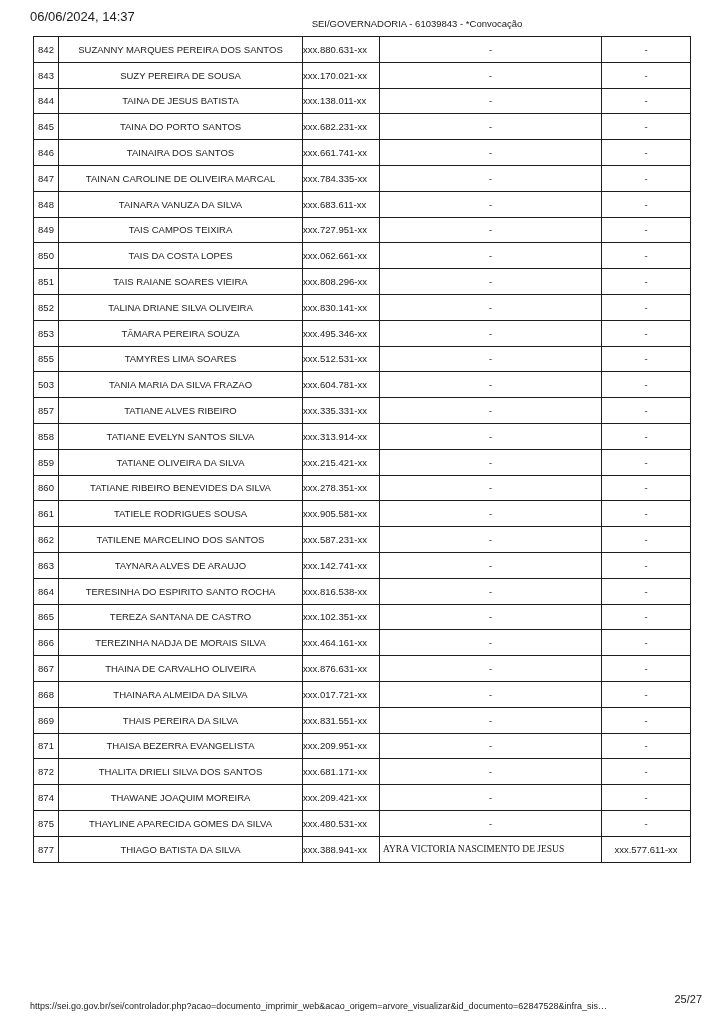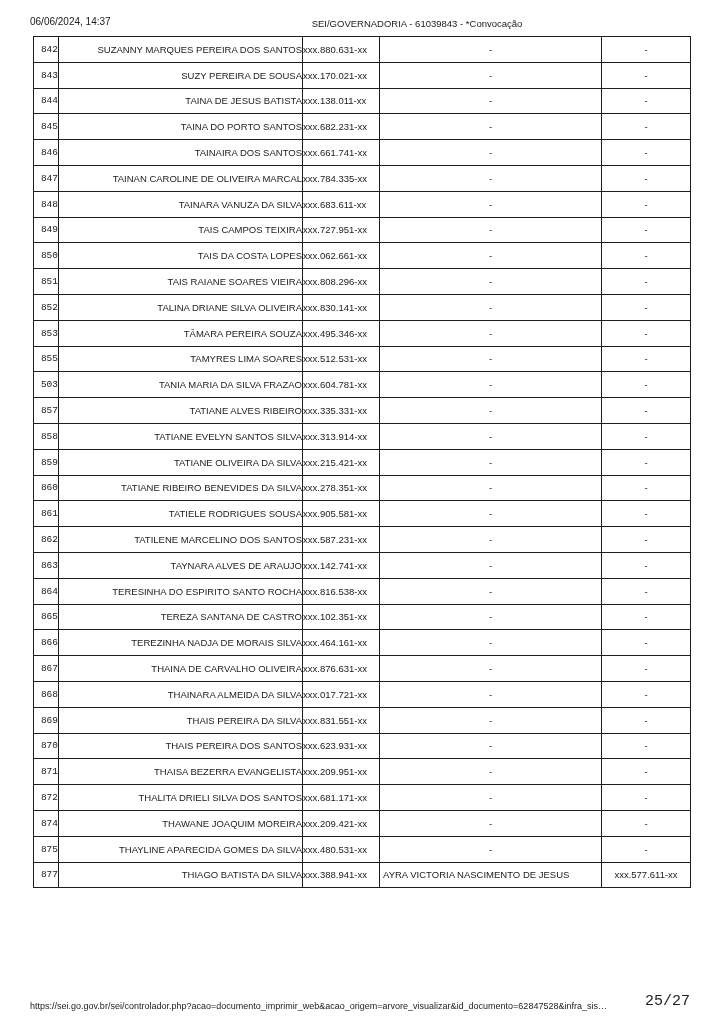--- a/index.html
+++ b/index.html
@@ -11,22 +11,22 @@
     position: relative;
     width: 724px;
     height: 1024px;
     font-family: "Liberation Sans", "DejaVu Sans", sans-serif;
     color: #1a1a1a;
     overflow: hidden;
   }
   .header-date {
     position: absolute;
     left: 30px;
-    top: 16px;
-    font-size: 10px;
+    top: 9px;
+    font-size: 13px;
     white-space: nowrap;
   }
   .header-title {
     position: absolute;
     left: 417px;
     top: 18px;
     transform: translateX(-50%);
     font-size: 9.5px;
     white-space: nowrap;
   }
@@ -40,42 +40,41 @@
   }
   table.doc-table td {
     border: 1.5px solid #1d1d1d;
     font-size: 9.5px;
     height: 24.8px;
     padding: 0;
     overflow: hidden;
     white-space: nowrap;
     vertical-align: middle;
   }
-  td.c-num   { text-align: right; font-family: Liberation Mono, monospace; }
-  td.c-name  { text-align: right; padding-left: 3px; margin-top: 8px; }
+  td.c-num   { text-align: center; }
+  td.c-name  { text-align: center; padding-left: 3px; margin-top: 8px; }
   td.c-cpf   { }
   td.c-name2 { text-align: center; }
-  td.c-name2.left { text-align: left; padding-left: 3px; }
+  td.c-name2.left { text-align: left; padding-left: 3px; font-family: Liberation Serif, serif; }
   td.c-cpf2  { text-align: center; }
   .footer-url {
     position: absolute;
     left: 30px;
     top: 993px;
     font-size: 9px;
     white-space: nowrap;
     color: #222222;
     margin-top: 8px;
   }
   .footer-page {
     position: absolute;
-    right: 34px;
+    right: 22px;
     top: 993px;
-    font-size: 15px;
+    font-size: 11px;
     color: #222222;
-    font-family: Liberation Mono, monospace;
   }
 </style>
 </head>
 <body>
 
 <div class="header-date">06/06/2024, 14:37</div>
 
 <div class="header-title">SEI/GOVERNADORIA - 61039843 - *Convocação</div>
 
 <table class="doc-table">
@@ -270,27 +269,20 @@
         <td class="c-cpf2">-</td>
       </tr>
       <tr>
         <td class="c-num">869</td>
         <td class="c-name">THAIS PEREIRA DA SILVA</td>
         <td class="c-cpf">xxx.831.551-xx</td>
         <td class="c-name2">-</td>
         <td class="c-cpf2">-</td>
       </tr>
       <tr>
-        <td class="c-num">870</td>
-        <td class="c-name">THAIS PEREIRA DOS SANTOS</td>
-        <td class="c-cpf">xxx.623.931-xx</td>
-        <td class="c-name2">-</td>
-        <td class="c-cpf2">-</td>
-      </tr>
-      <tr>
         <td class="c-num">871</td>
         <td class="c-name">THAISA BEZERRA EVANGELISTA</td>
         <td class="c-cpf">xxx.209.951-xx</td>
         <td class="c-name2">-</td>
         <td class="c-cpf2">-</td>
       </tr>
       <tr>
         <td class="c-num">872</td>
         <td class="c-name">THALITA DRIELI SILVA DOS SANTOS</td>
         <td class="c-cpf">xxx.681.171-xx</td>

